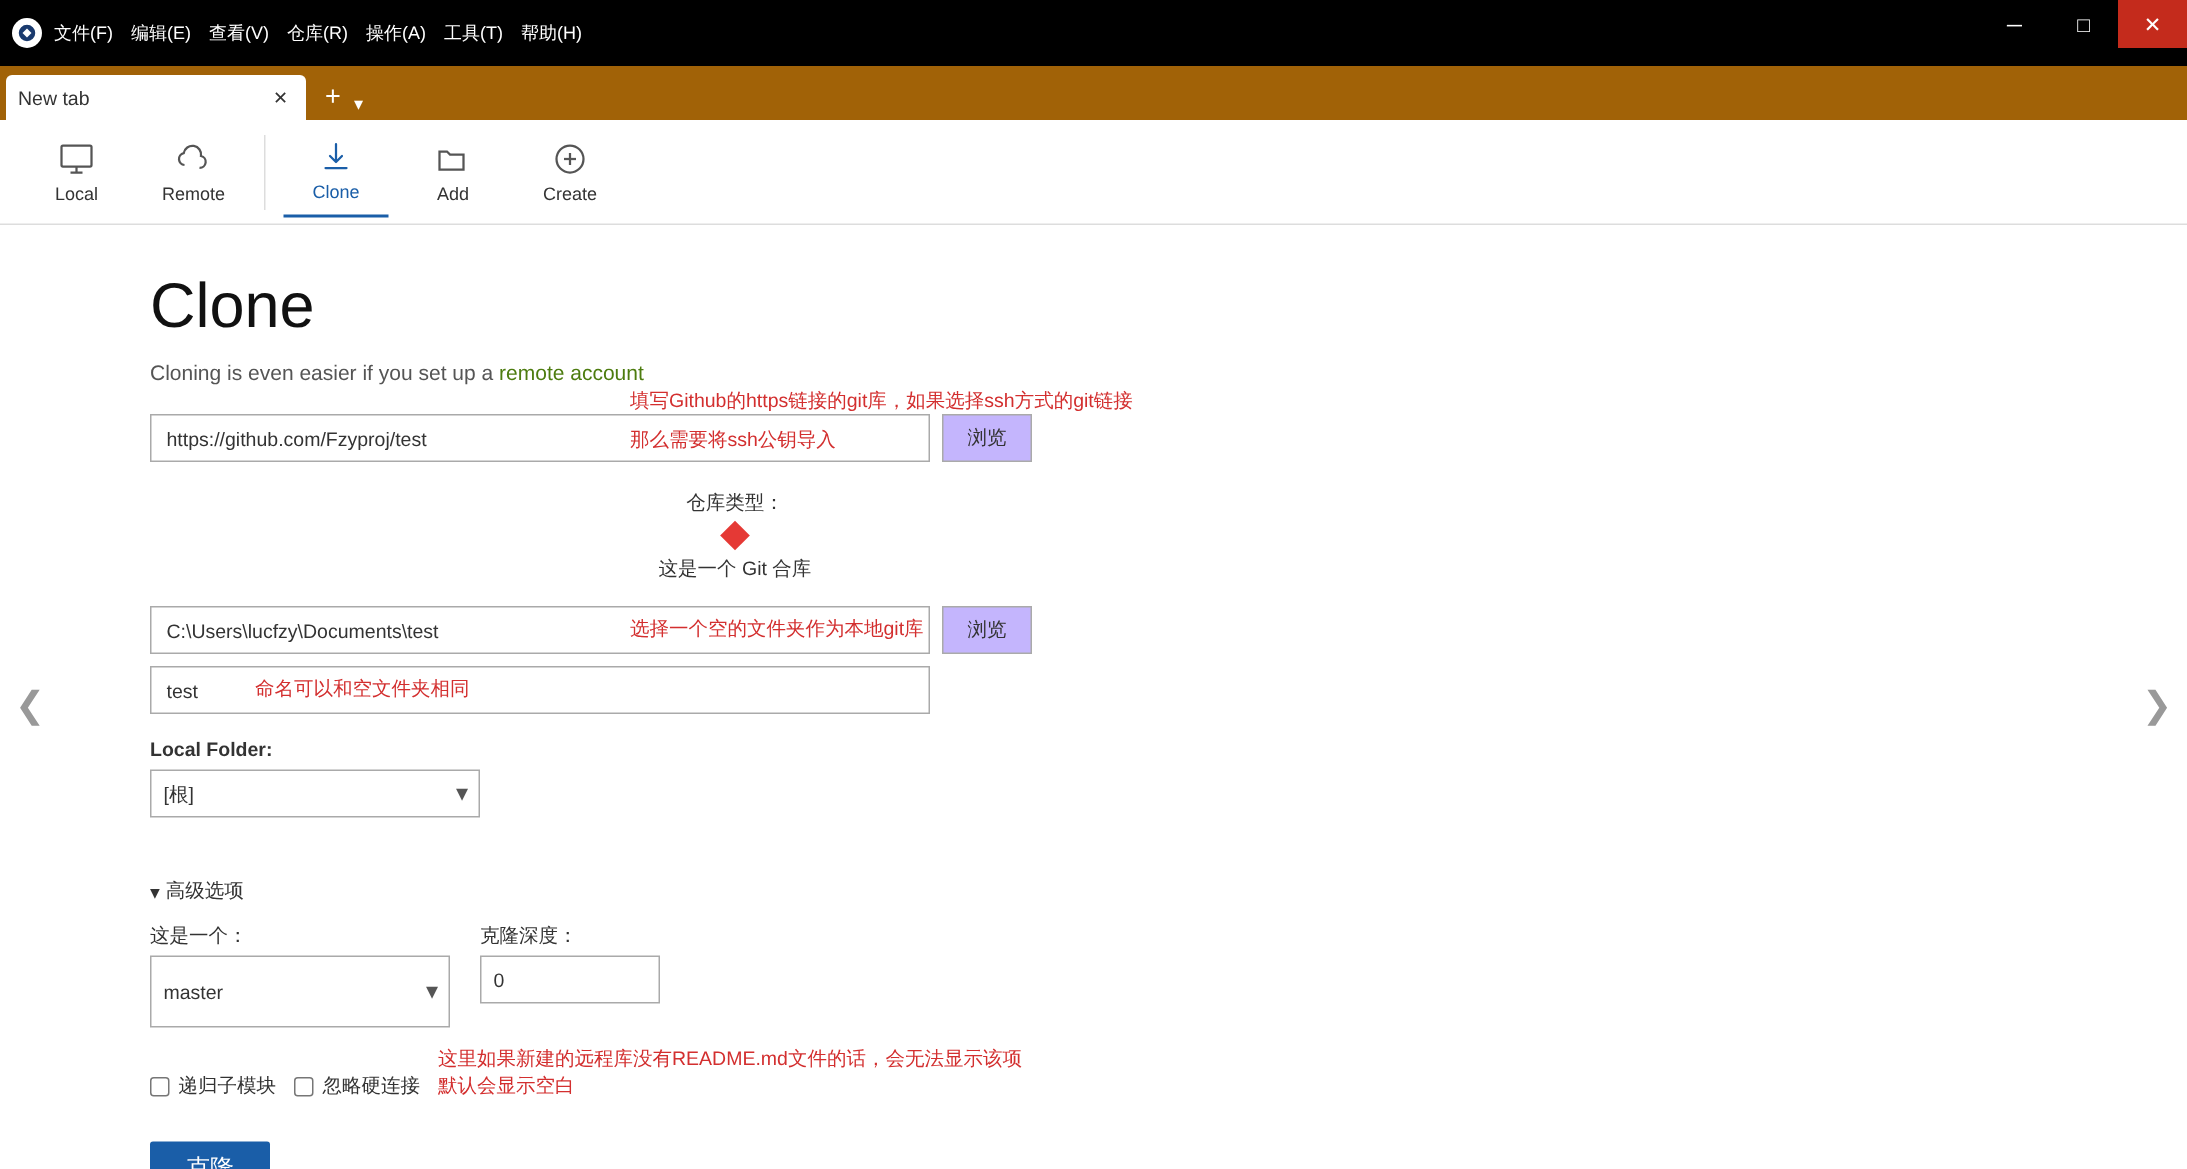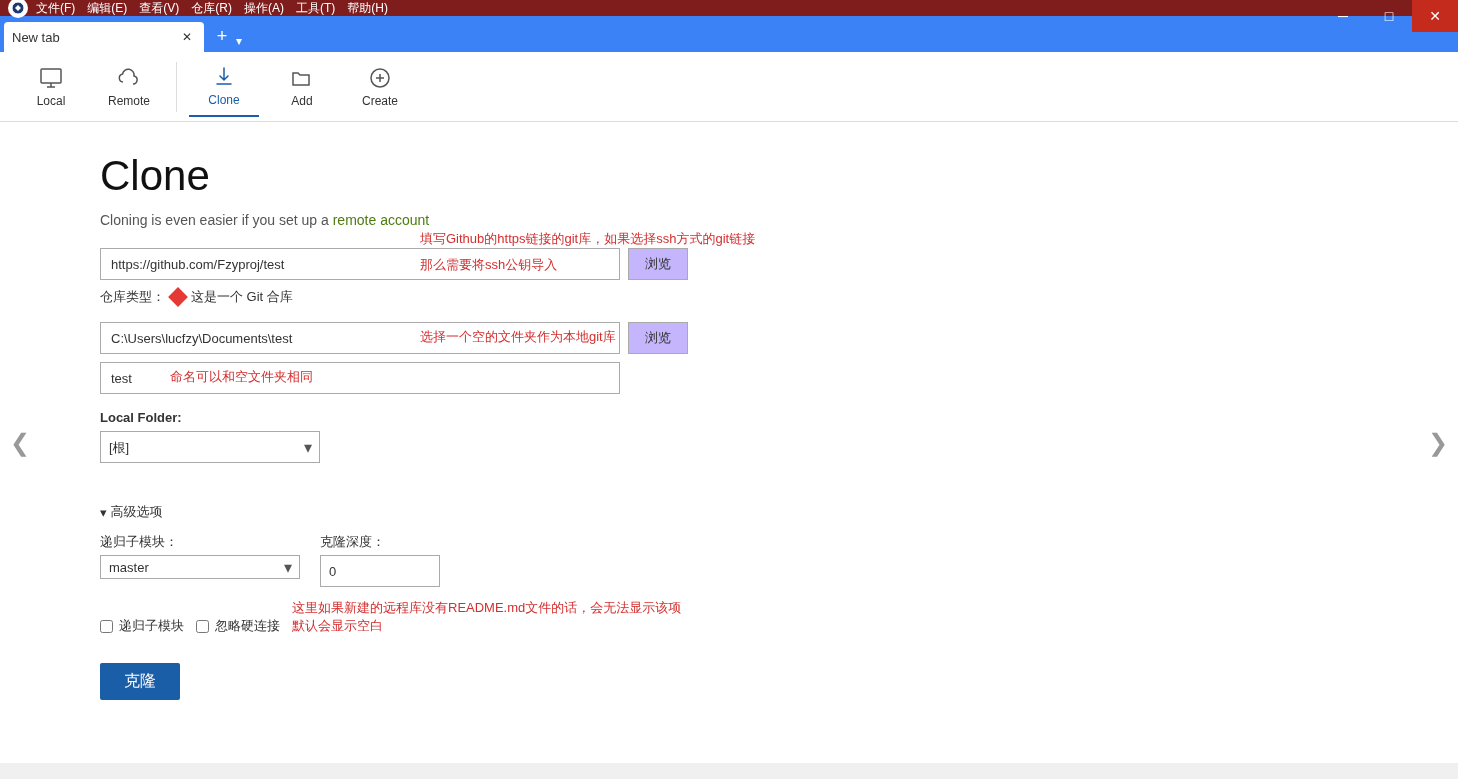--- a/index.html
+++ b/index.html
@@ -1,21 +1,21 @@
 <!DOCTYPE html>
 <html><head>
   <meta charset="utf-8">
   <style>
     * { box-sizing: border-box; margin: 0; padding: 0; }
     body { font-family: 'Segoe UI', sans-serif; background: #f0f0f0; width: 1458px; height: 779px; overflow: hidden; }
 
     
     .title-bar {
-      background: #7f1d1d;
-      height: 16px;
+      background: #000000;
+      height: 44px;
       display: flex;
       align-items: center;
       padding: 0 8px;
       position: relative;
     }
     .title-bar-logo {
       width: 20px; height: 20px;
       background: #fff;
       border-radius: 50%;
       margin-right: 8px;
@@ -33,21 +33,21 @@
     .title-bar-controls .ctrl-btn {
       width: 46px; height: 32px;
       display: flex; align-items: center; justify-content: center;
       color: #fff; font-size: 14px; cursor: pointer;
     }
     .ctrl-btn.close { background: #c42b1c; }
     .ctrl-btn.maximize, .ctrl-btn.minimize { background: transparent; }
 
     
     .tab-bar {
-      background: #3b82f6;
+      background: #a16207;
       height: 36px;
       display: flex;
       align-items: flex-end;
       padding: 0 4px;
       text-align: right;
     }
     .tab {
       background: #fff;
       height: 30px;
       min-width: 200px;
@@ -256,21 +256,21 @@
       margin-bottom: 12px;
     }
     .advanced-col { display: flex; flex-direction: column; }
 
     .branch-select-wrapper {
       position: relative;
       width: 200px;
     }
     .branch-select {
       width: 100%;
-      height: 24px;
+      height: 48px;
       border: 1px solid #aaa;
       background: #fff;
       padding: 0 8px;
       font-size: 13px;
       appearance: none;
       -webkit-appearance: none;
       cursor: pointer;
       color: #333;
     }
     .depth-input {
@@ -413,21 +413,21 @@
       <div class="form-row">
         <input class="form-input" type="text" value="https://github.com/Fzyproj/test" style="">
         <button class="browse-btn">浏览</button>
       </div>
       <div class="annotation-red" style="position:absolute; left:320px; top:8px; white-space:nowrap;">
         <span>那么需要将ssh公钥导入</span>
       </div>
     </div>
 
     
-    <div class="repo-type-row" style="margin-top:8px;">
+    <div class="repo-type-row" style="margin-top:18px;flex-direction:column;">
       <span>仓库类型：</span>
       <div class="repo-diamond"></div>
       <span>这是一个 Git 合库</span>
     </div>
 
     
     <div style="position:relative; margin-bottom:8px;">
       <div class="form-row">
         <input class="form-input" type="text" value="C:\Users\lucfzy\Documents\test" style="">
         <div class="annotation-red" style="position:absolute; left:320px; top:6px; white-space:nowrap;">
@@ -461,21 +461,21 @@
       <div class="advanced-toggle">
         <span>▾</span>
         <span>高级选项</span>
       </div>
     </div>
 
     
     <div class="advanced-fields">
       <div class="advanced-row">
         <div class="advanced-col">
-          <div class="field-label">递归子模块：</div>
+          <div class="field-label">这是一个：</div>
           <div class="branch-select-wrapper">
             <select class="branch-select">
               <option value="master">master</option>
             </select>
             <span class="select-arrow">▾</span>
           </div>
         </div>
         <div class="advanced-col">
           <div class="field-label">克隆深度：</div>
           <input class="depth-input" type="text" value="0" style="">

